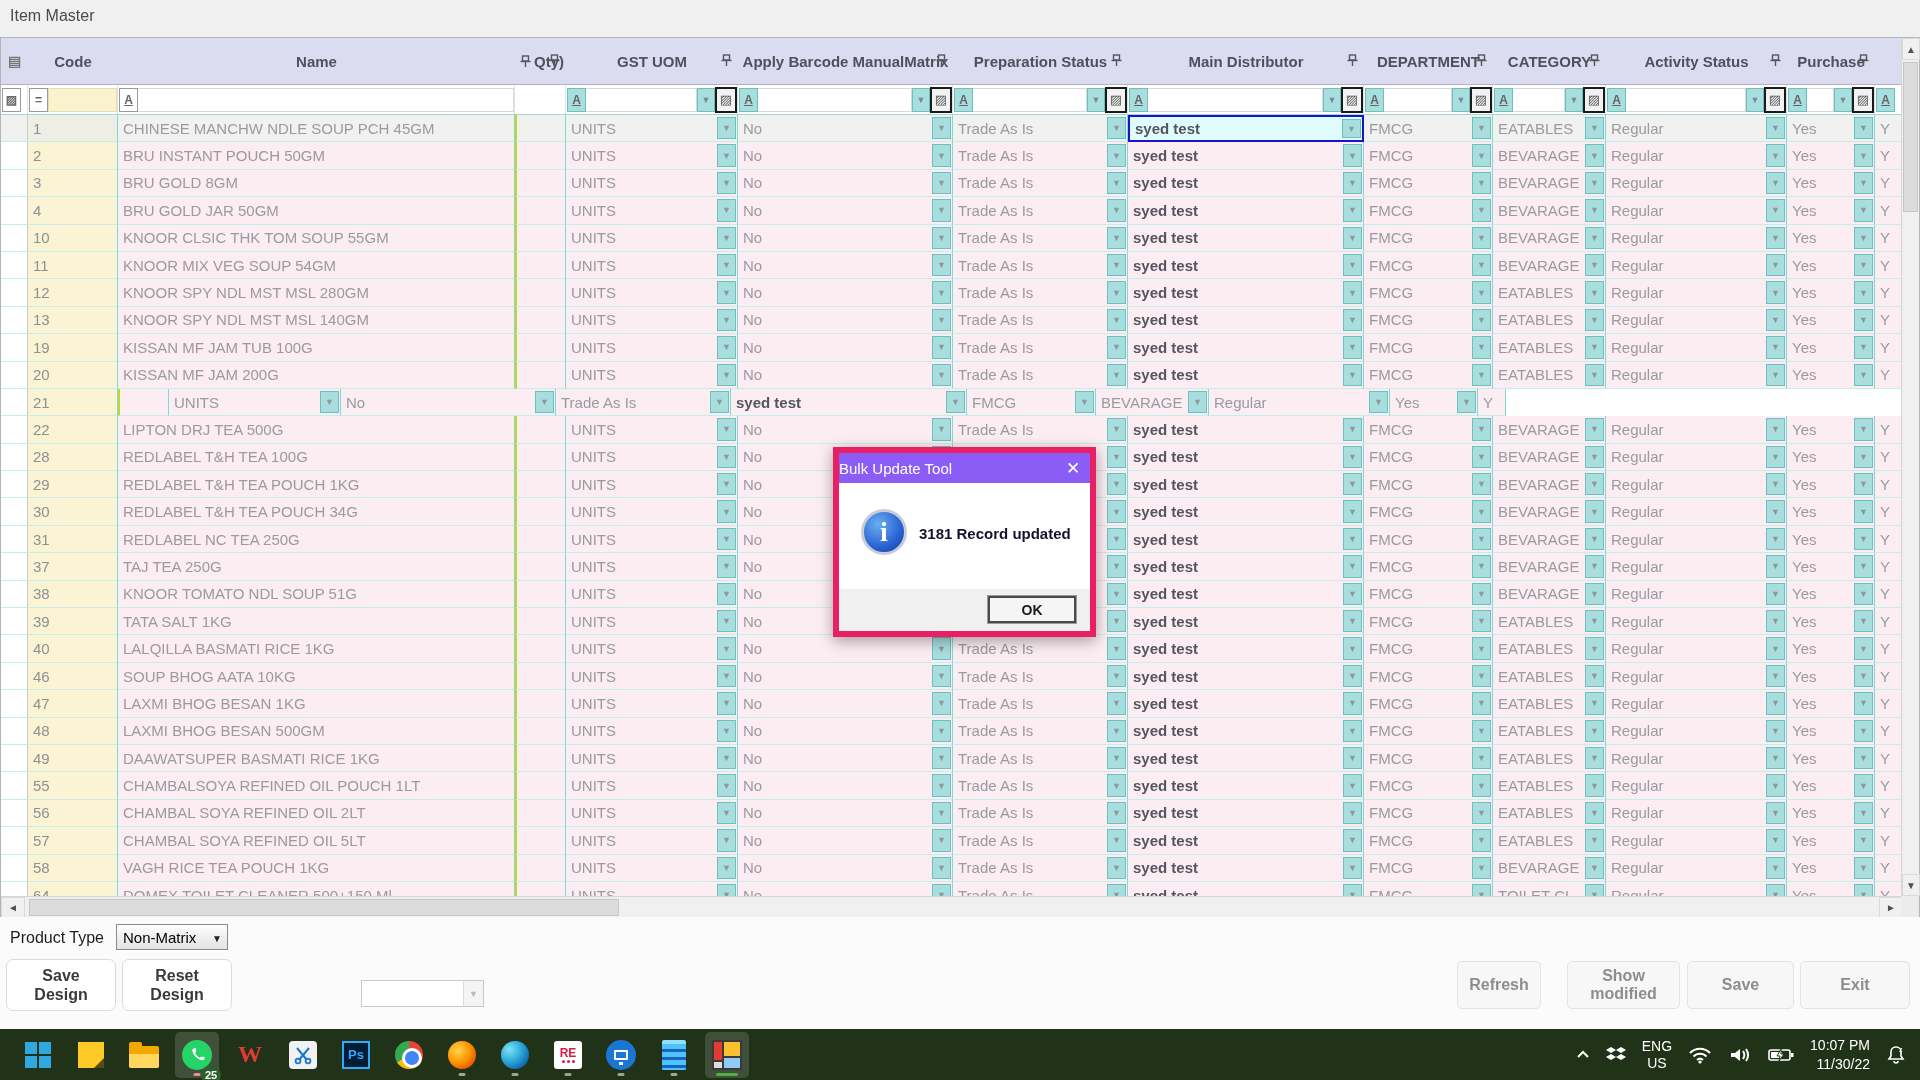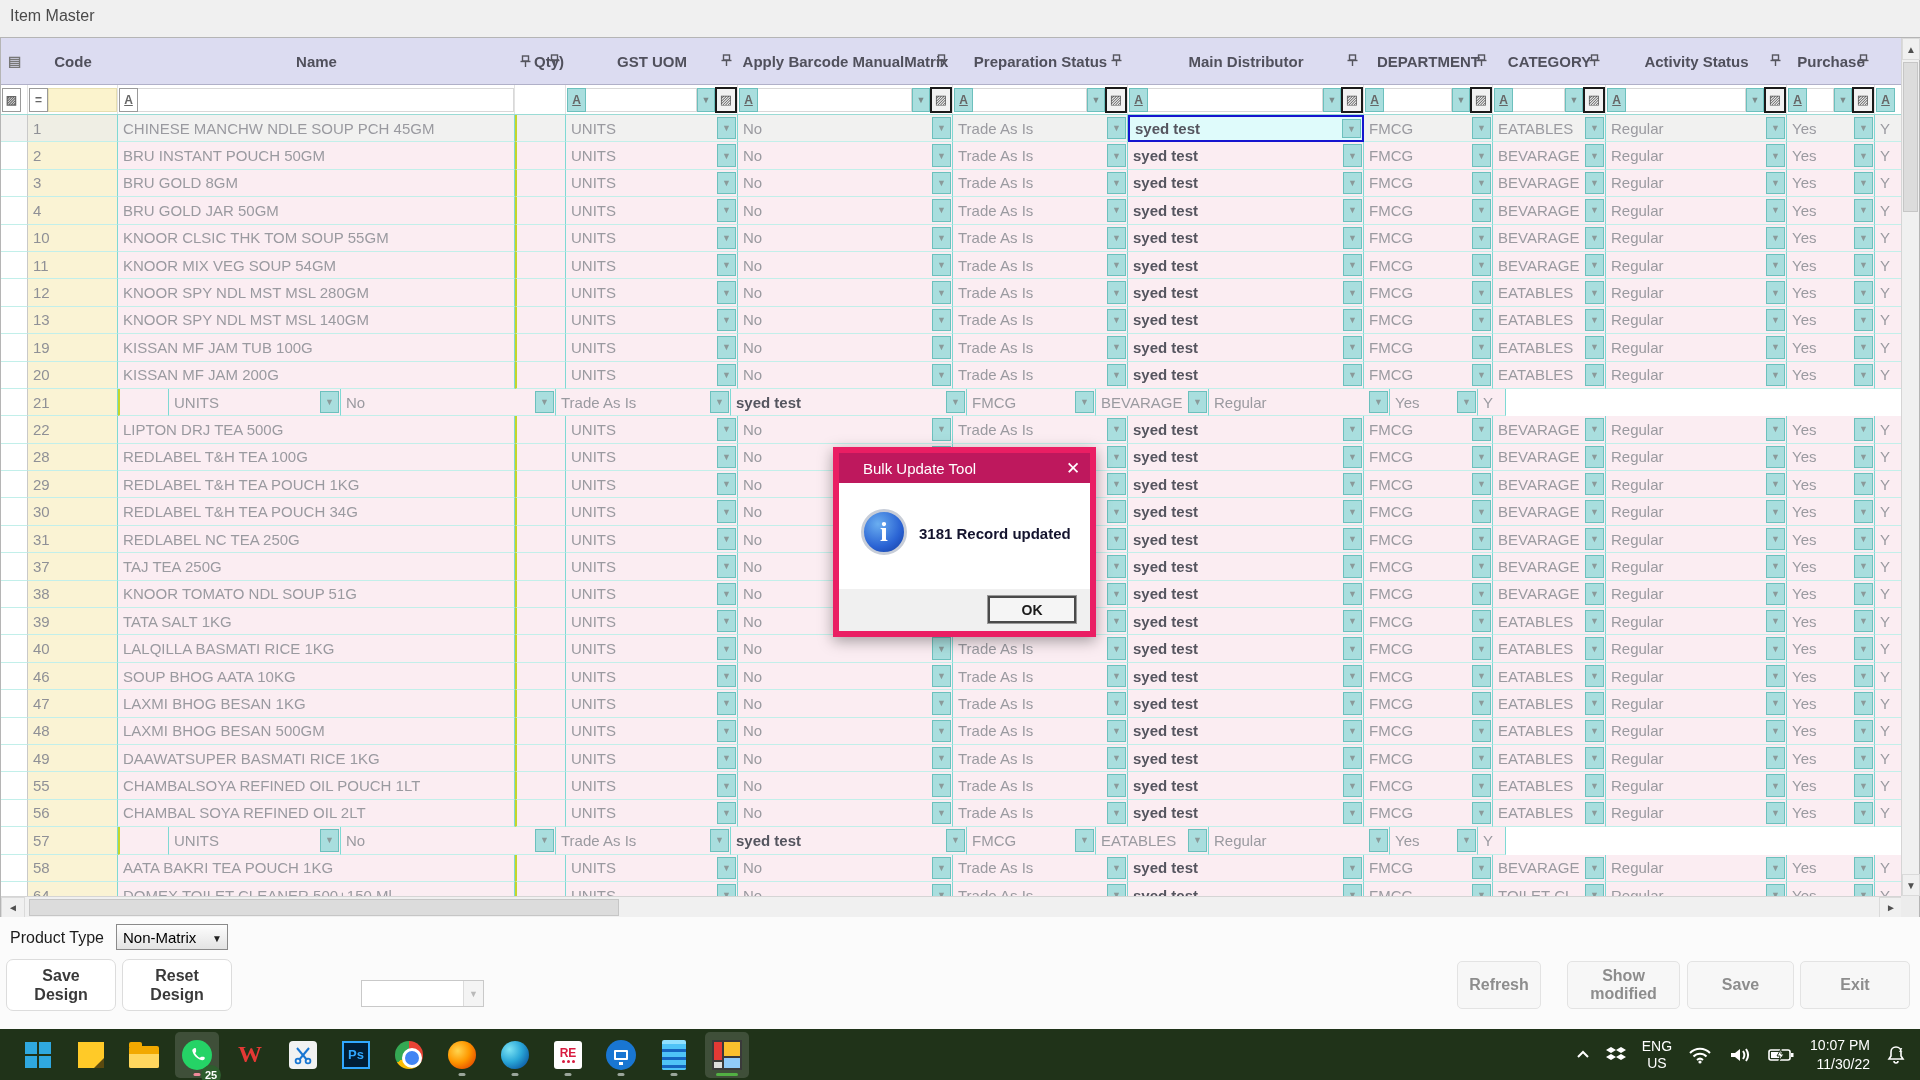--- a/index.html
+++ b/index.html
@@ -74,22 +74,22 @@
   .emptycombo { position:absolute; left:361px; top:63px; width:123px; height:27px; background:#fff; border:1px solid #c9c9c9; }
   .emptycombo .cbtn { position:absolute; right:0; top:0; width:20px; height:25px; background:#f4f4f4;
       border-left:1px solid #dcdcdc; color:#b9b9b9; font-size:9px; display:flex; align-items:center; justify-content:center; }
   .actbtn { position:absolute; top:44px; height:48px; background:#f7f7f7; border:1px solid #e3e3e3; border-radius:5px;
       font-size:16px; font-weight:bold; color:#8d8d8d; display:flex; align-items:center; justify-content:center;
       text-align:center; line-height:1.15; white-space:pre-line; }
 
   
   .dialog { position:absolute; left:833px; top:447px; width:263px; height:190px; background:#fff;
       border:6px solid #ea1e63; box-shadow:0 4px 14px rgba(0,0,0,.35); }
-  .dtitle { position:absolute; left:0; top:0; right:0; height:30px; background:#be185d; color:#fff;
-      font-size:15px; display:flex; align-items:center; padding-left:24px; }
+  .dtitle { position:absolute; left:0; top:0; right:0; height:30px; background:#8b5cf6; color:#fff;
+      font-size:15px; display:flex; align-items:center; padding-left:0; }
   .dclose { position:absolute; right:6px; top:4px; width:22px; height:22px; color:#fff; font-size:17px;
       display:flex; align-items:center; justify-content:center; }
   .dbody { position:absolute; left:0; top:30px; right:0; height:106px; background:#fff; }
   .dicon { position:absolute; left:22px; top:26px; width:46px; height:46px; border-radius:50%;
       background:radial-gradient(circle at 35% 30%, #6aaef0, #2a63d4 60%, #123a9e);
       border:3px solid #c7cdd8; display:flex; align-items:center; justify-content:center;
       color:#fff; font-size:28px; font-weight:bold; font-family:"Liberation Serif", serif; }
   .dmsg { position:absolute; left:80px; top:42px; font-size:15px; font-weight:bold; color:#14142e; }
   .dfoot { position:absolute; left:0; bottom:0; right:0; height:42px; background:#f0f0f0; }
   .okbtn { position:absolute; right:14px; top:7px; width:88px; height:27px; background:#f5f5f5;
@@ -1610,20 +1610,23 @@
             <span class="val">Y</span>
           </div>
         </div>
         <div class="grow pink">
           <div class="cell ind" style="width:27px;flex:none">
             <span class="val"></span>
           </div>
           <div class="cell codec" style="width:90px;flex:none">
             <span class="val">57</span>
           </div>
+          <div class="cell " style="width:397px;flex:none">
+            <span class="val">CHAMBAL SOYA REFINED OIL 5LT</span>
+          </div>
           <div class="cell qtyc" style="width:51px;flex:none">
             <span class="val"></span>
           </div>
           <div class="cell " style="width:172px;flex:none">
             <span class="val">UNITS</span>
             <div class="dd">▼</div>
           </div>
           <div class="cell " style="width:215px;flex:none">
             <span class="val">No</span>
             <div class="dd">▼</div>
@@ -1657,21 +1660,21 @@
           </div>
         </div>
         <div class="grow pink">
           <div class="cell ind" style="width:27px;flex:none">
             <span class="val"></span>
           </div>
           <div class="cell codec" style="width:90px;flex:none">
             <span class="val">58</span>
           </div>
           <div class="cell " style="width:397px;flex:none">
-            <span class="val">AATA BAKRI TEA POUCH 1KG</span>
+            <span class="val">VAGH RICE TEA POUCH 1KG</span>
           </div>
           <div class="cell qtyc" style="width:51px;flex:none">
             <span class="val"></span>
           </div>
           <div class="cell " style="width:172px;flex:none">
             <span class="val">UNITS</span>
             <div class="dd">▼</div>
           </div>
           <div class="cell " style="width:215px;flex:none">
             <span class="val">No</span>

